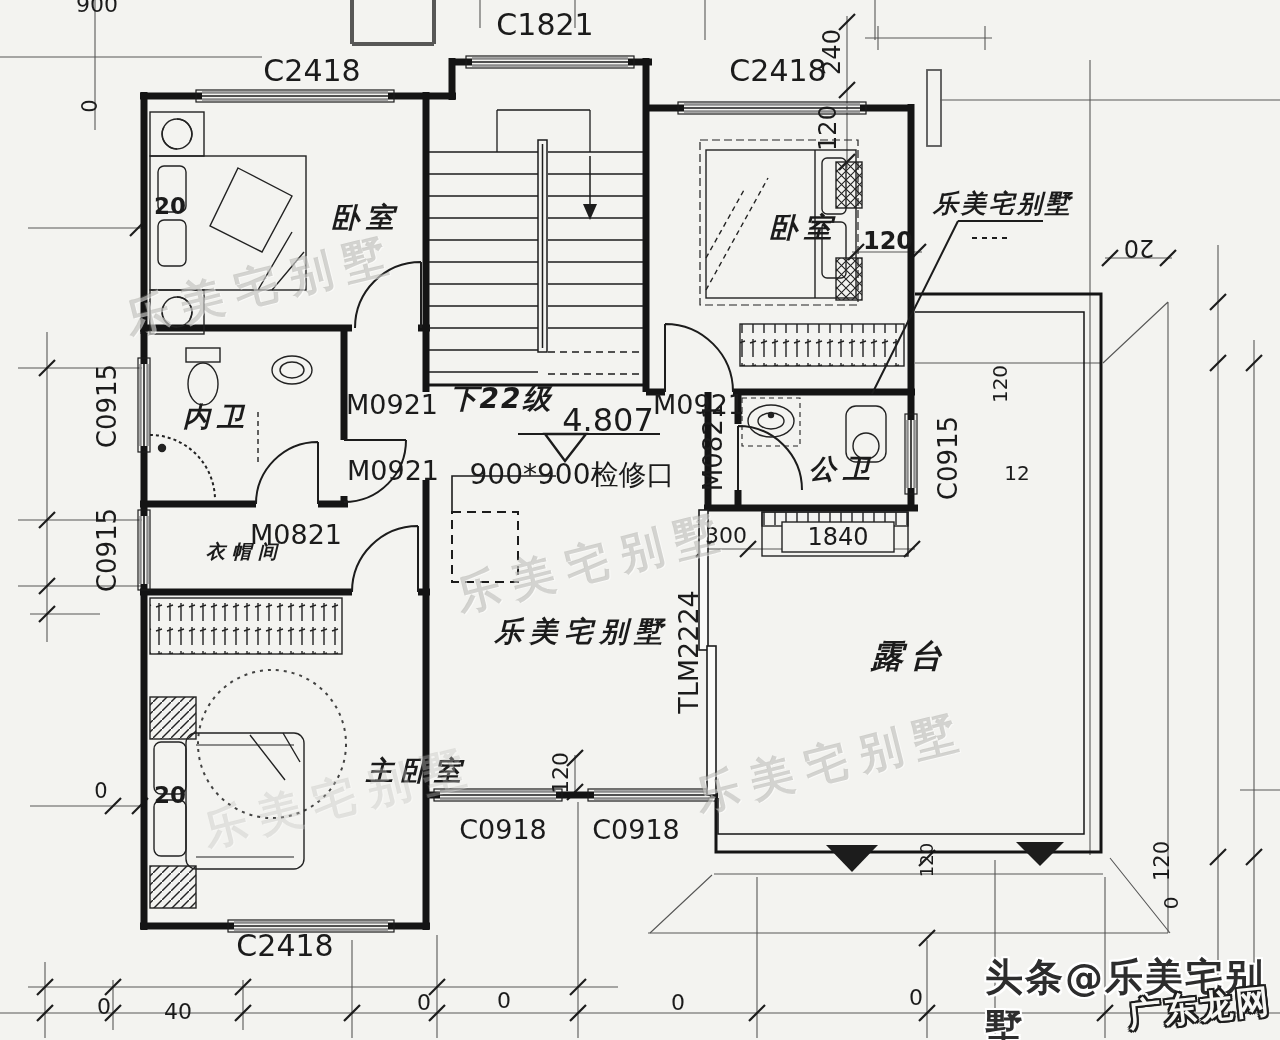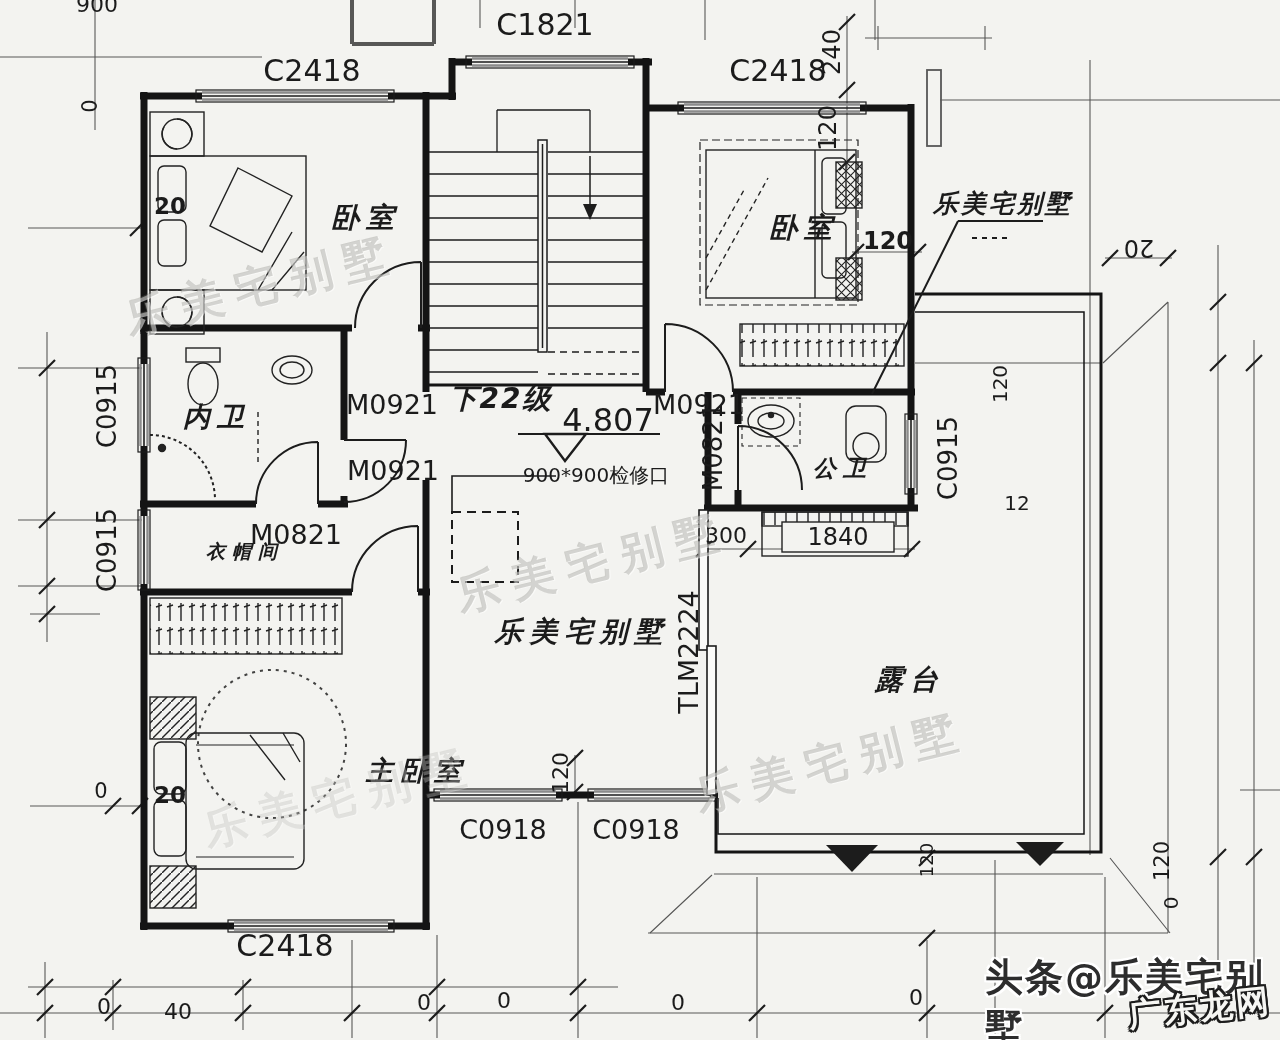--- a/index.html
+++ b/index.html
@@ -290,46 +290,46 @@
   <span class="lbl" style="left:393px;top:470px;font-size:27px">M0921</span>
   <span class="lbl" style="left:699px;top:404px;font-size:27px">M0921</span>
   <span class="lbl" style="left:296px;top:534px;font-size:27px">M0821</span>
   <span class="lbl r90" style="left:713px;top:447px;font-size:26px">M0821</span>
   <span class="lbl r90" style="left:688px;top:652px;font-size:27px">TLM2224</span>
 
   <span class="lbl cjk" style="left:366px;top:218px;font-size:28px">卧室</span>
   <span class="lbl cjk" style="left:804px;top:228px;font-size:28px">卧室</span>
   <span class="lbl cjk" style="left:217px;top:416px;font-size:27px">内卫</span>
   <span class="lbl cjk" style="left:245px;top:551px;font-size:19px">衣帽间</span>
-  <span class="lbl cjk" style="left:843px;top:468px;font-size:23px">公卫</span>
+  <span class="lbl cjk" style="left:843px;top:468px;font-size:27px">公卫</span>
   <span class="lbl cjk" style="left:582px;top:632px;font-size:28px">乐美宅别墅</span>
   <span class="lbl cjk" style="left:417px;top:770px;font-size:27px">主卧室</span>
-  <span class="lbl cjk" style="left:910px;top:680px;font-size:28px">露台</span>
+  <span class="lbl cjk" style="left:910px;top:656px;font-size:32px">露台</span>
 
   <span class="lbl b cjk" style="left:501px;top:399px;font-size:28px;letter-spacing:2px">下22级</span>
   <span class="lbl" style="left:608px;top:420px;font-size:32px">4.807</span>
-  <span class="lbl" style="left:596px;top:475px;font-size:20px">900*900检修口</span>
+  <span class="lbl" style="left:572px;top:475px;font-size:28px">900*900检修口</span>
   <span class="lbl b cjk" style="left:1003px;top:203px;font-size:25px;letter-spacing:3px">乐美宅别墅</span>
 
   <span class="lbl" style="left:97px;top:5px;font-size:22px">900</span>
   <span class="lbl r90" style="left:90px;top:106px;font-size:21px">0</span>
   <span class="lbl r90" style="left:832px;top:52px;font-size:24px">240</span>
   <span class="lbl r90" style="left:828px;top:128px;font-size:24px">120</span>
   <span class="lbl b" style="left:888px;top:241px;font-size:24px">120</span>
   <span class="lbl r180" style="left:1139px;top:248px;font-size:24px">20</span>
   <span class="lbl b" style="left:170px;top:206px;font-size:23px">20</span>
   <span class="lbl b" style="left:170px;top:795px;font-size:23px">20</span>
   <span class="lbl" style="left:726px;top:536px;font-size:22px">300</span>
   <span class="lbl" style="left:838px;top:537px;font-size:24px">1840</span>
   <span class="lbl r90" style="left:561px;top:773px;font-size:22px">120</span>
   <span class="lbl r90" style="left:1162px;top:861px;font-size:21px">120</span>
   <span class="lbl r90" style="left:1171px;top:903px;font-size:20px">0</span>
   <span class="lbl r90" style="left:927px;top:860px;font-size:18px">120</span>
   <span class="lbl r90" style="left:1000px;top:384px;font-size:20px">120</span>
-  <span class="lbl" style="left:1017px;top:503px;font-size:20px">12</span>
+  <span class="lbl" style="left:1017px;top:473px;font-size:20px">12</span>
   <span class="lbl" style="left:101px;top:791px;font-size:21px">0</span>
   <span class="lbl" style="left:104px;top:1007px;font-size:22px">0</span>
   <span class="lbl" style="left:178px;top:1012px;font-size:22px">40</span>
   <span class="lbl" style="left:424px;top:1003px;font-size:22px">0</span>
   <span class="lbl" style="left:504px;top:1001px;font-size:22px">0</span>
   <span class="lbl" style="left:678px;top:1003px;font-size:22px">0</span>
   <span class="lbl" style="left:916px;top:998px;font-size:22px">0</span>
 
   <span class="wm" style="left:262px;top:286px">乐美宅别墅</span>
   <span class="wm" style="left:593px;top:563px">乐美宅别墅</span>

